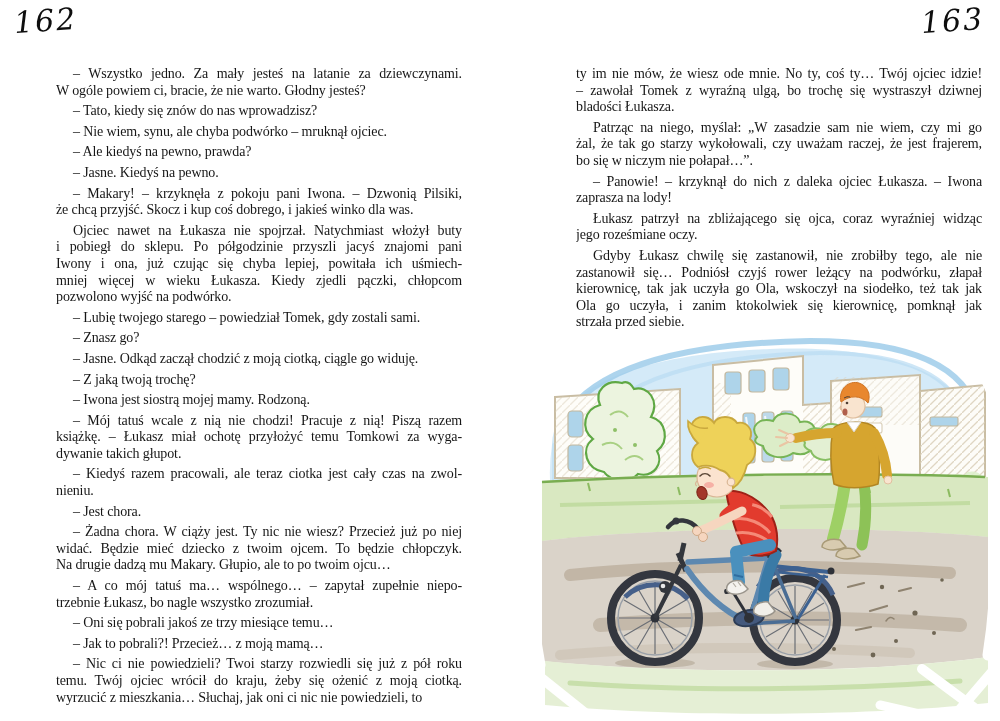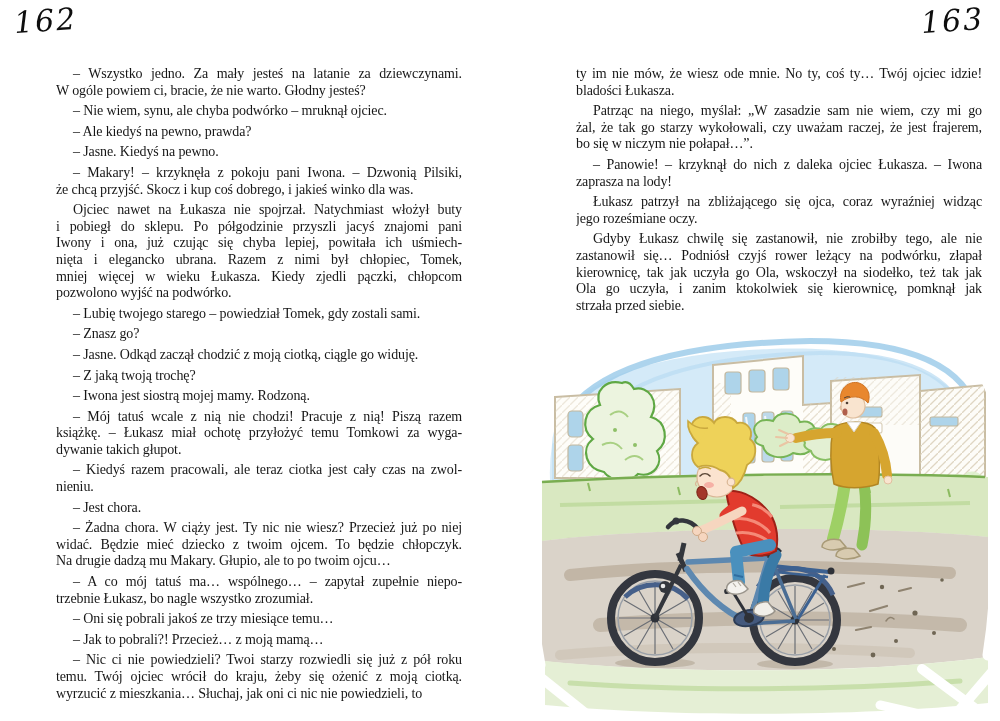--- a/index.html
+++ b/index.html
@@ -37,37 +37,39 @@
   <div class="page-number pn-left">162</div>
 
   <div class="page-number pn-right">163</div>
 
   <div id="left-text" class="text-block">
       <p class="para indent">
         <span class="line">– Wszystko jedno. Za mały jesteś na latanie za dziewczynami.</span>
         <span class="line last">W ogóle powiem ci, bracie, że nie warto. Głodny jesteś?</span>
       </p>
       <p class="para indent">
+        <span class="line last">– Tato, kiedy się znów do nas wprowadzisz?</span>
+      </p>
+      <p class="para indent">
         <span class="line last">– Nie wiem, synu, ale chyba podwórko – mruknął ojciec.</span>
       </p>
       <p class="para indent">
         <span class="line last">– Ale kiedyś na pewno, prawda?</span>
       </p>
       <p class="para indent">
         <span class="line last">– Jasne. Kiedyś na pewno.</span>
       </p>
       <p class="para indent">
         <span class="line">– Makary! – krzyknęła z pokoju pani Iwona. – Dzwonią Pilsiki,</span>
         <span class="line last">że chcą przyjść. Skocz i kup coś dobrego, i jakieś winko dla was.</span>
       </p>
       <p class="para indent">
         <span class="line">Ojciec nawet na Łukasza nie spojrzał. Natychmiast włożył buty</span>
         <span class="line">i pobiegł do sklepu. Po półgodzinie przyszli jacyś znajomi pani</span>
         <span class="line">Iwony i ona, już czując się chyba lepiej, powitała ich uśmiech-</span>
-        <span class="line">nięta i elegancko ubrana. Razem z nimi był chłopiec, Tomek,</span>
         <span class="line">mniej więcej w wieku Łukasza. Kiedy zjedli pączki, chłopcom</span>
         <span class="line last">pozwolono wyjść na podwórko.</span>
       </p>
       <p class="para indent">
         <span class="line last">– Lubię twojego starego – powiedział Tomek, gdy zostali sami.</span>
       </p>
       <p class="para indent">
         <span class="line last">– Znasz go?</span>
       </p>
       <p class="para indent">
@@ -109,20 +111,21 @@
       <p class="para indent">
         <span class="line">– Nic ci nie powiedzieli? Twoi starzy rozwiedli się już z pół roku</span>
         <span class="line">temu. Twój ojciec wrócił do kraju, żeby się ożenić z moją ciotką.</span>
         <span class="line last">wyrzucić z mieszkania… Słuchaj, jak oni ci nic nie powiedzieli, to</span>
       </p>
     </div>
 
   <div id="right-text" class="text-block">
       <p class="para">
         <span class="line">ty im nie mów, że wiesz ode mnie. No ty, coś ty… Twój ojciec idzie!</span>
+        <span class="line">– zawołał Tomek z wyraźną ulgą, bo trochę się wystraszył dziwnej</span>
         <span class="line last">bladości Łukasza.</span>
       </p>
       <p class="para indent">
         <span class="line">Patrząc na niego, myślał: „W zasadzie sam nie wiem, czy mi go</span>
         <span class="line">żal, że tak go starzy wykołowali, czy uważam raczej, że jest frajerem,</span>
         <span class="line last">bo się w niczym nie połapał…”.</span>
       </p>
       <p class="para indent">
         <span class="line">– Panowie! – krzyknął do nich z daleka ojciec Łukasza. – Iwona</span>
         <span class="line last">zaprasza na lody!</span>

